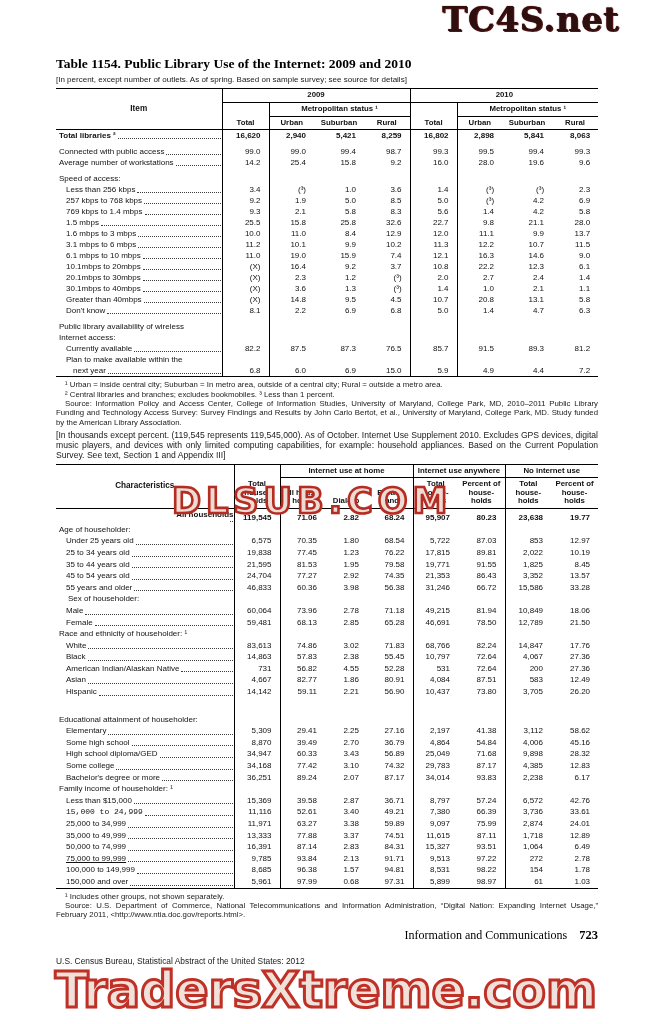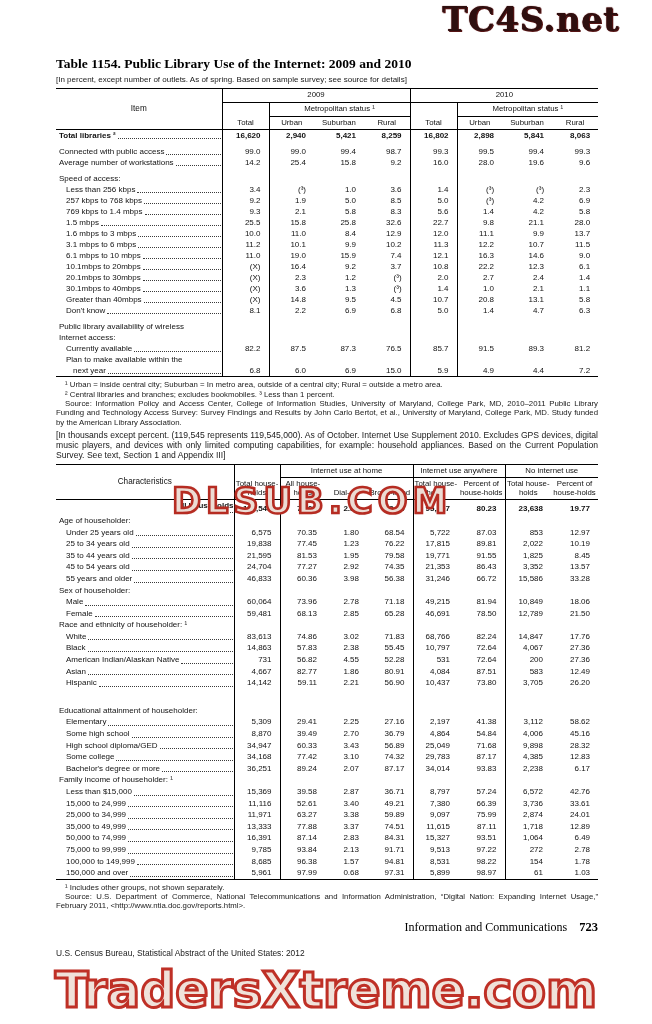--- a/index.html
+++ b/index.html
@@ -12,21 +12,21 @@
   .page { position:absolute; left:56px; top:15px; width:542px; }
 
   .tbl-title { font-family:"Liberation Serif", serif; font-weight:700; font-size:13.5px; line-height:15.5px; color:#000; }
   .t1 { margin-top:41px; }
   .t2 { margin-top:16px; }
   .note { font-size:8px; line-height:9.6px; margin-top:3px; color:#191919; }
   .note2 { font-size:8.6px; line-height:10px; text-align:justify; }
 
   table { border-collapse:collapse; table-layout:fixed; width:542px; margin-top:4px;
           border-top:1.6px solid #000; border-bottom:1.2px solid #000; }
-  th { font-weight:400; }
+  th { font-weight:700; }
   thead th { font-size:7.8px; line-height:8.8px; text-align:center; vertical-align:bottom; padding:2px 1px; color:#111; }
   th.itemcol, th.charcol { vertical-align:middle; font-size:8.2px; }
   .bR { border-right:1px solid #000; }
   .bB { border-bottom:1px solid #000; }
   .hB { border-bottom:1px solid #000; }
   .grp { padding:2px 0 1px; }
 
   tbody td { font-size:8px; vertical-align:bottom; }
   .t1154 tbody td { line-height:11px; }
   .t1155 tbody td { line-height:11.6px; }
@@ -627,21 +627,21 @@
           <td class="num c1">60.36</td>
           <td class="num c2">3.98</td>
           <td class="num c3">56.38</td>
           <td class="num c4">31,246</td>
           <td class="num c5">66.72</td>
           <td class="num c6">15,586</td>
           <td class="num c7">33.28</td>
         </tr>
         <tr>
           <td class="lbl">
-            <div class="lblflex" style="padding-left: 0px;">
+            <div class="lblflex" style="padding-left: 0px; margin-left: 9px;">
               <span class="lbltext">Sex of householder:</span>
             </div>
           </td>
           <td class="num c0"></td>
           <td class="num c1"></td>
           <td class="num c2"></td>
           <td class="num c3"></td>
           <td class="num c4"></td>
           <td class="num c5"></td>
           <td class="num c6"></td>
@@ -895,21 +895,21 @@
           <td class="num c1">39.58</td>
           <td class="num c2">2.87</td>
           <td class="num c3">36.71</td>
           <td class="num c4">8,797</td>
           <td class="num c5">57.24</td>
           <td class="num c6">6,572</td>
           <td class="num c7">42.76</td>
         </tr>
         <tr>
           <td class="lbl">
-            <div class="lblflex" style="padding-left: 7px;">
+            <div class="lblflex" style="padding-left: 7px; font-family: Liberation Mono, monospace;">
               <span class="lbltext">15,000 to 24,999</span>
               <span class="dots"></span>
             </div>
           </td>
           <td class="num c0">11,116</td>
           <td class="num c1">52.61</td>
           <td class="num c2">3.40</td>
           <td class="num c3">49.21</td>
           <td class="num c4">7,380</td>
           <td class="num c5">66.39</td>
@@ -959,21 +959,21 @@
           <td class="num c1">87.14</td>
           <td class="num c2">2.83</td>
           <td class="num c3">84.31</td>
           <td class="num c4">15,327</td>
           <td class="num c5">93.51</td>
           <td class="num c6">1,064</td>
           <td class="num c7">6.49</td>
         </tr>
         <tr>
           <td class="lbl">
-            <div class="lblflex" style="padding-left: 7px;">
+            <div class="lblflex" style="padding-left: 7px; text-decoration: underline;">
               <span class="lbltext">75,000 to 99,999</span>
               <span class="dots"></span>
             </div>
           </td>
           <td class="num c0">9,785</td>
           <td class="num c1">93.84</td>
           <td class="num c2">2.13</td>
           <td class="num c3">91.71</td>
           <td class="num c4">9,513</td>
           <td class="num c5">97.22</td>

